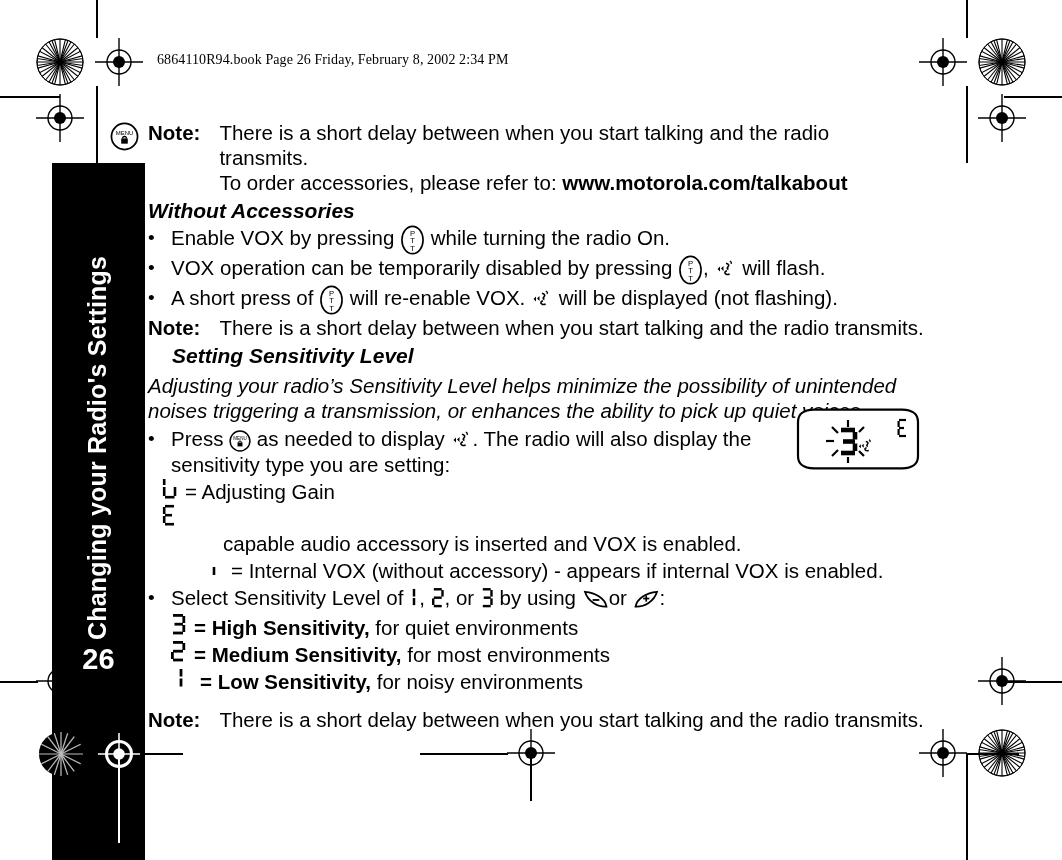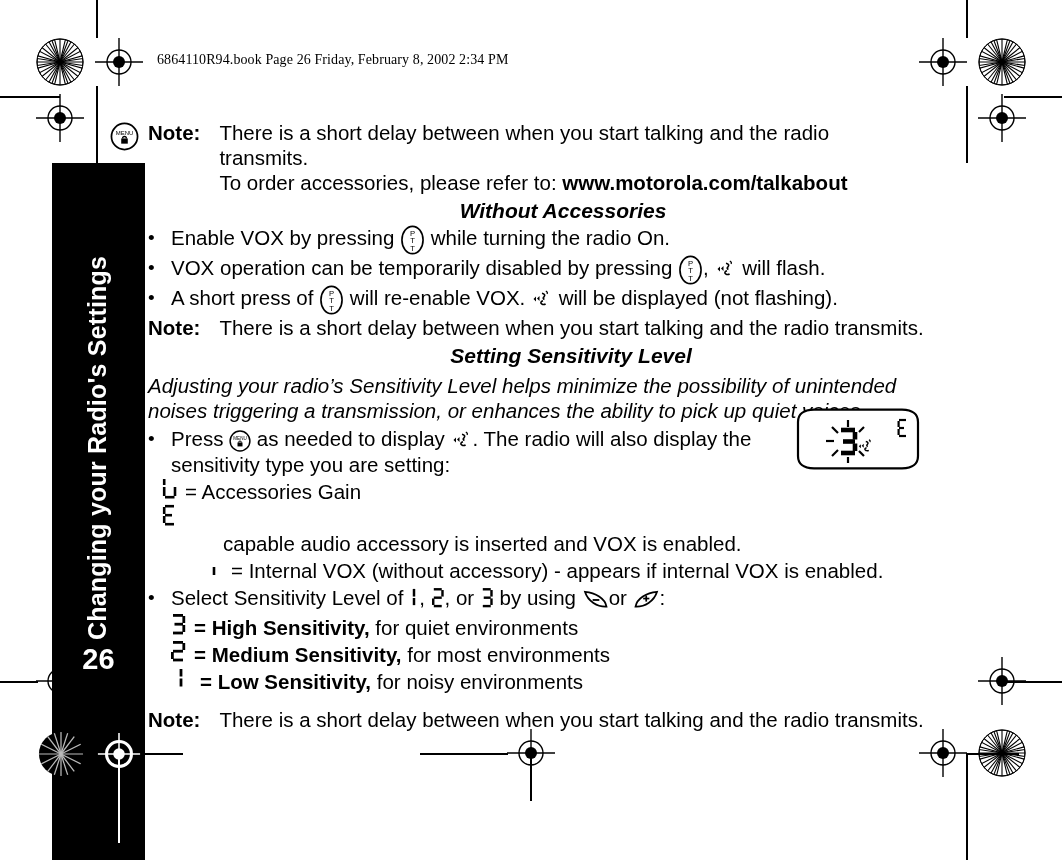--- a/index.html
+++ b/index.html
@@ -22,22 +22,22 @@
   
   #header{position:absolute;left:157px;top:52px;font-family:"Liberation Serif",serif;
       font-size:14px;white-space:nowrap;letter-spacing:.1px;}
 
   
   #content{position:absolute;left:148px;top:120px;width:830px;font-size:20.5px;line-height:25px;}
   .row{display:flex;align-items:flex-start;}
   .note-lbl{font-weight:bold;white-space:nowrap;margin-right:19px;}
   .note-body{flex:1;}
   .b{font-weight:bold;}
-  h3.sub{font-style:italic;font-weight:bold;font-size:21px;margin:4px 0 2px 0;line-height:24px;text-align:center;}
-  h3.sub.ind{margin-left:16px;}
+  h3.sub{font-style:italic;font-weight:bold;font-size:21px;margin:4px 0 2px 0;line-height:24px;}
+  h3.sub.ind{margin-left:24px;}
   ul{list-style:none;margin:0;padding:0;}
   li{display:flex;align-items:flex-start;margin:0;}
   .bullet{width:23px;flex:0 0 23px;font-size:19px;line-height:25px;}
   .li-body{flex:1;}
   p.para{margin:5px 0 3px 0;font-style:italic;}
   .sub-line{margin-left:45px;display:flex;align-items:baseline;}
   .sub-line.deep{margin-left:61px;}
   .hang{margin-left:75px;}
   .glyph-col{flex:0 0 auto;margin-right:7px;}
   .seg-inline{display:inline-block;vertical-align:-3px;}
@@ -441,21 +441,21 @@
     <span class="glyph-col">
       <svg width="16" height="22" viewBox="0 0 16 22">
           <g stroke="#000" stroke-width="2.6" fill="none" stroke-linecap="butt">
         <line x1="2.2" y1="2" x2="2.2" y2="8"></line>
             <line x1="2.2" y1="10" x2="2.2" y2="19"></line>
         <line x1="13" y1="10" x2="13" y2="19"></line>
             <line x1="3" y1="20.2" x2="12.5" y2="20.2"></line>
       </g>
         </svg>
     </span>
-    <span>= Accessories Gain</span>
+    <span>= Adjusting Gain</span>
   </div>
 
   <div class="sub-line" style="margin-left:14px;">
     <span class="glyph-col">
       <svg width="16" height="22" viewBox="0 0 16 22">
           <g stroke="#000" stroke-width="2.6" fill="none" stroke-linecap="butt">
         <line x1="3" y1="2.2" x2="12" y2="2.2"></line>
             <line x1="2.2" y1="3" x2="2.2" y2="10"></line>
         <line x1="3" y1="11.2" x2="10" y2="11.2"></line>
             <line x1="2.2" y1="12" x2="2.2" y2="19"></line>

